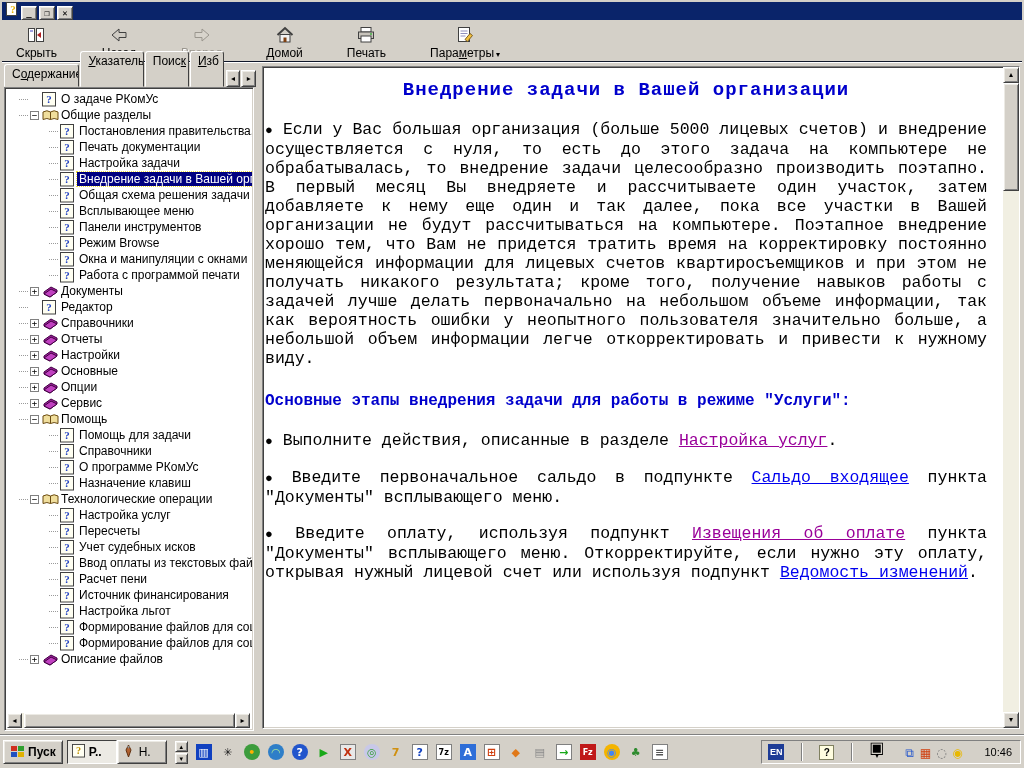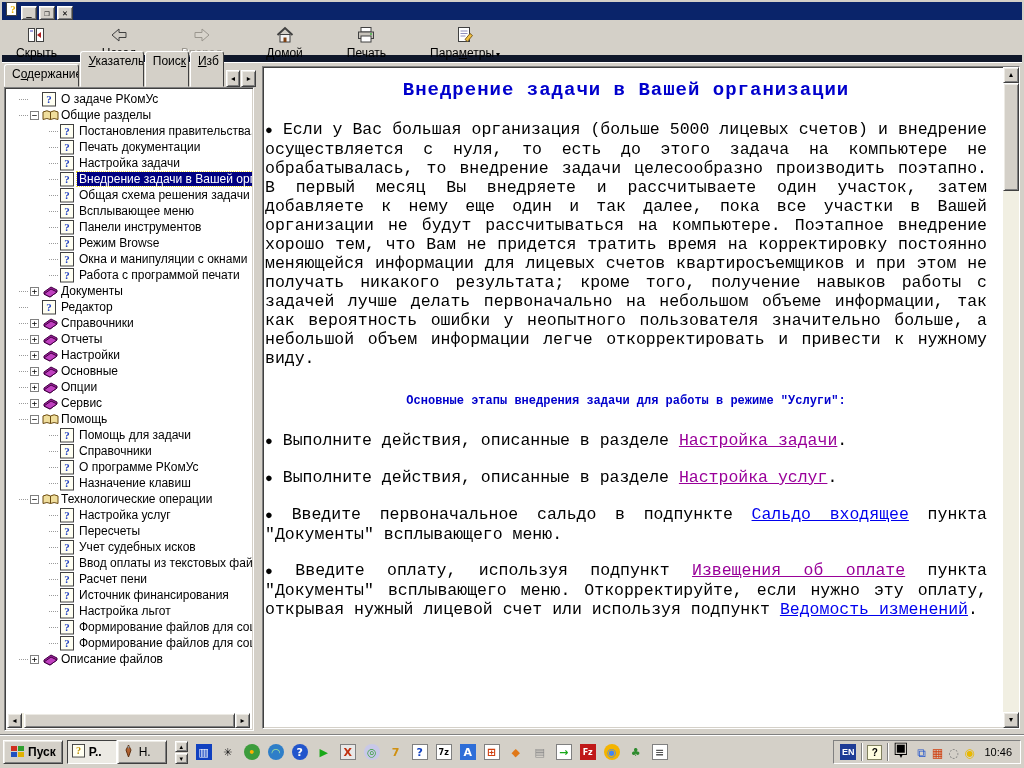--- a/index.html
+++ b/index.html
@@ -19,21 +19,21 @@
   .titlebar { position:absolute; left:0; top:0; right:0; height:18px;
     background:var(--titlebar,#0A246A); display:flex; align-items:center;
     padding:0 2px 0 3px; }
   .titlebar .title-text { color:#fff; font-weight:bold; font-size:12px; margin-left:4px; flex:1; }
   .winbtn { width:16px; height:14px; margin-left:2px; font-size:9px; line-height:12px;
     text-align:center; font-weight:bold; color:#000; font-family:"DejaVu Sans Mono",monospace; }
 
   
   .toolbar { position:absolute; left:0; top:20px; right:0; height:40px;
     display:flex; align-items:flex-start; padding:1px 0 0 6px; gap:28px;
-    border-bottom:7px solid #0f172a; box-shadow:0 1px 0 #fff; }
+    border-bottom:1px solid #0f172a; box-shadow:0 1px 0 #fff; }
   .tb-btn { min-width:52px; height:38px; display:flex; flex-direction:column;
     align-items:center; justify-content:flex-start; padding:2px 8px 0 8px; color:#000; }
   .tb-btn .tb-ico { height:20px; display:flex; align-items:center; }
   .tb-btn .tb-label { font-size:12px; margin-top:1px; white-space:nowrap; }
   .tb-btn.disabled .tb-label { color:#9a968e; text-shadow:1px 1px 0 #fff; }
   .tb-drop { font-size:8px; margin-left:2px; }
 
   
   .win-body { position:absolute; left:0; top:62px; right:0; bottom:0; }
 
@@ -66,21 +66,21 @@
   .tree-hscroll .spacer { flex:1; }
 
   .content-pane { position:absolute; left:258px; top:0; right:0; bottom:2px; }
   .content-inner { position:absolute; inset:2px; background:#fff; overflow:hidden; }
   .content-text { position:absolute; left:2px; top:0; right:18px; bottom:0;
     padding:10px 14px 0 0; overflow:hidden;
     font-family:"Liberation Mono","DejaVu Sans Mono",monospace;
     font-size:16.5px; line-height:19px; color:#000; text-align:justify; }
   .doc-title { text-align:center; font-weight:bold; font-size:19px;
     color:var(--heading,#0000CC); letter-spacing:1px; margin:4px 0 20px 0; }
-  .doc-section { text-align:center; font-weight:bold; font-size:12px;
+  .doc-section { font-weight:bold; font-size:16px;
     color:var(--heading,#0000CC); margin:24px 0 20px 0; }
   .bullet { margin-bottom:17px; }
   .bullet .b-mark { font-size:13px; padding-right:10px; }
   .lnk { text-decoration:underline; cursor:pointer; }
   .lnk.blue { color:var(--link,#0000EE); }
   .lnk.purple { color:var(--visited,#990099); }
   .content-vscroll { position:absolute; right:0; top:0; bottom:0; width:16px;
     background:#F1EFE2; display:flex; flex-direction:column; }
   .content-vscroll .sb-btn { width:16px; height:16px; line-height:14px; }
   .content-vscroll .thumb { width:16px; height:108px; }
@@ -96,21 +96,21 @@
     padding:0 4px; font-size:12px; overflow:hidden; }
   .task-btn.active { background:#ECEAE4; border-color:#404040 #FFFFFF #FFFFFF #404040;
     box-shadow:none; font-weight:bold; }
   .ql-spin { display:flex; flex-direction:column; gap:1px; margin:0 4px; }
   .ql-spin .sb-btn { width:13px; height:11px; line-height:9px; font-size:7px; }
   .quicklaunch { display:flex; align-items:center; gap:8px; }
   .ql-icon { width:16px; height:16px; display:flex; align-items:center; justify-content:center;
     font-size:11px; font-weight:bold; overflow:hidden; font-family:"DejaVu Sans",sans-serif; }
   .ql-icon.round { border-radius:50%; }
   .ql-icon.boxed { border:1px solid #808080; }
-  .tray { margin-left:auto; height:24px; display:flex; align-items:center; gap:5px;
+  .tray { margin-left:auto; height:24px; display:flex; align-items:center; gap:17px;
     padding:0 8px 0 6px; border:1px solid; border-color:#808080 #FFFFFF #FFFFFF #808080;
     background:#D4D0C8; }
   .lang-ind { width:16px; height:16px; background:#1E3C96; color:#fff; font-size:9px;
     font-weight:bold; text-align:center; line-height:16px; }
   .tray-help { width:15px; height:15px; background:#FFFDE0; border:1px solid #808060;
     color:#000; font-size:10px; font-weight:bold; text-align:center; line-height:13px; }
   .tray-sep { width:1px; height:18px; background:#808080; box-shadow:1px 0 0 #fff; }
   .tray-ico { width:16px; height:16px; font-size:12px; line-height:16px; text-align:center;
     font-family:"DejaVu Sans",sans-serif; }
   .disp-wrap { display:flex; flex-direction:column; align-items:center; line-height:8px; }
@@ -589,21 +589,20 @@
 
     <div class="content-pane">
       <div class="content-inner sunken-white">
         <div class="content-text">
           <div class="doc-title">Внедрение задачи в Вашей организации</div>
           <div id="intro-bullet">
               <div class="bullet"><span class="b-mark">●</span><span>Если у Вас большая организация (больше 5000 лицевых счетов) и внедрение осуществляется с нуля, то есть до этого задача на компьютере не обрабатывалась, то внедрение задачи целесообразно производить поэтапно. В первый месяц Вы внедряете и рассчитываете один участок, затем добавляете к нему еще один и так далее, пока все участки в Вашей организации не будут рассчитываться на компьютере. Поэтапное внедрение хорошо тем, что Вам не придется тратить время на корректировку постоянно меняющейся информации для лицевых счетов квартиросъемщиков и при этом не получать никакого результата; кроме того, получение навыков работы с задачей лучше делать первоначально на небольшом объеме информации, так как вероятность ошибки у неопытного пользователя значительно больше, а небольшой объем информации легче откорректировать и привести к нужному виду.</span></div>
             </div>
           <div class="doc-section">Основные этапы внедрения задачи для работы в режиме "Услуги":</div>
           <div id="bullet-list">
-              <div class="bullet"><span class="b-mark">●</span><span>Выполните действия, описанные в разделе </span><span class="lnk purple">Настройка задачи</span><span>.</span></div>
               <div class="bullet"><span class="b-mark">●</span><span>Выполните действия, описанные в разделе </span><span class="lnk purple">Настройка услуг</span><span>.</span></div>
               <div class="bullet"><span class="b-mark">●</span><span>Введите первоначальное сальдо в подпункте </span><span class="lnk blue">Сальдо входящее</span><span> пункта "Документы" всплывающего меню.</span></div>
               <div class="bullet"><span class="b-mark">●</span><span>Введите оплату, используя подпункт </span><span class="lnk purple">Извещения об оплате</span><span> пункта "Документы" всплывающего меню. Откорректируйте, если нужно эту оплату, открывая нужный лицевой счет или используя подпункт </span><span class="lnk blue">Ведомость изменений</span><span>.</span></div>
             </div>
         </div>
         <div class="content-vscroll">
           <div class="sb-btn raised">▴</div>
           <div class="thumb raised"></div>
           <div class="spacer"></div>
           <div class="sb-btn raised">▾</div>

